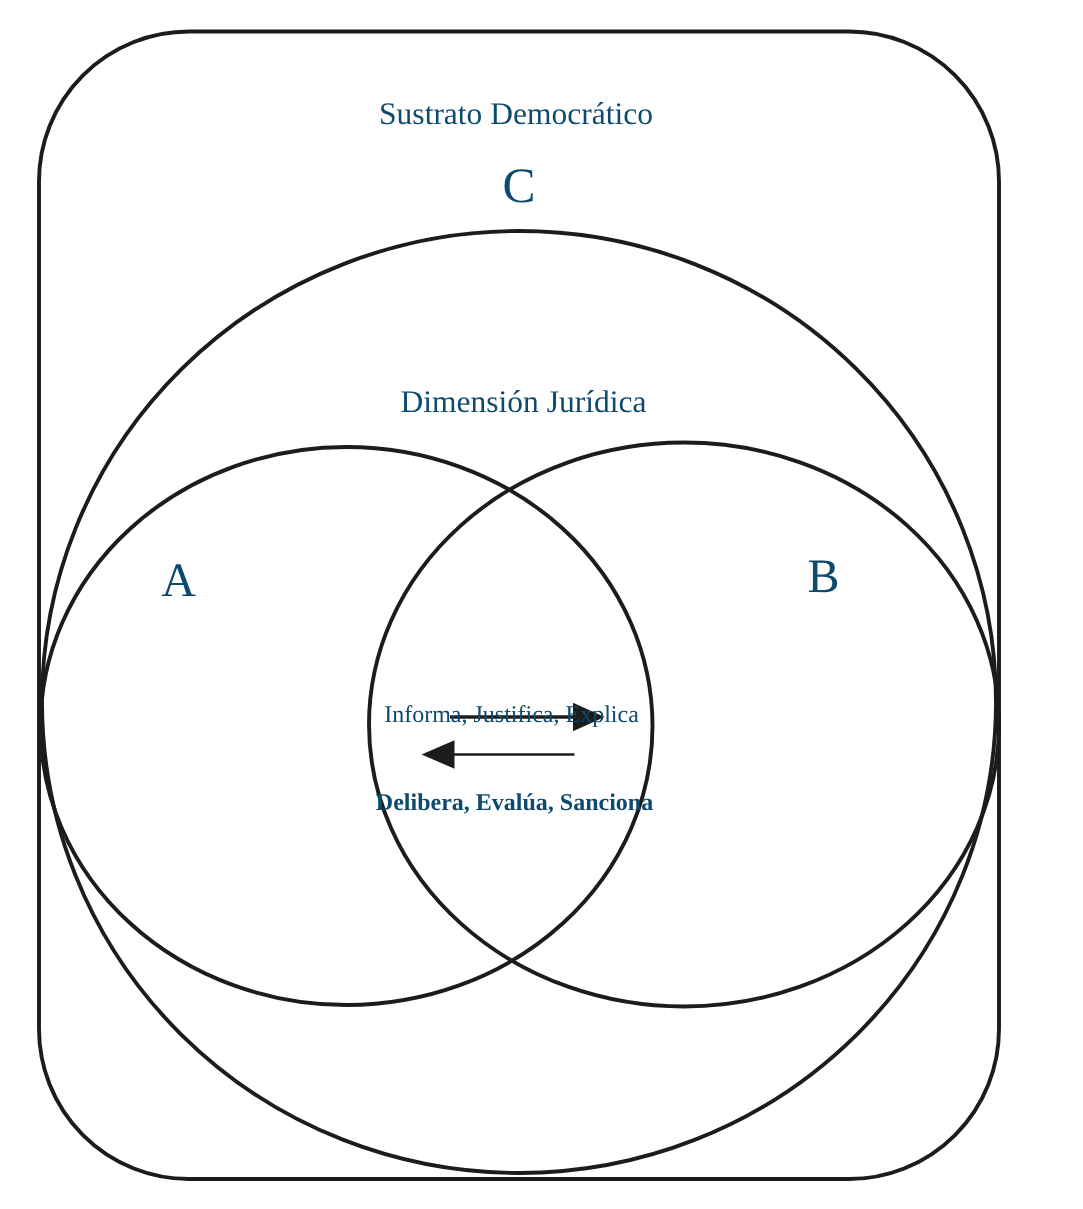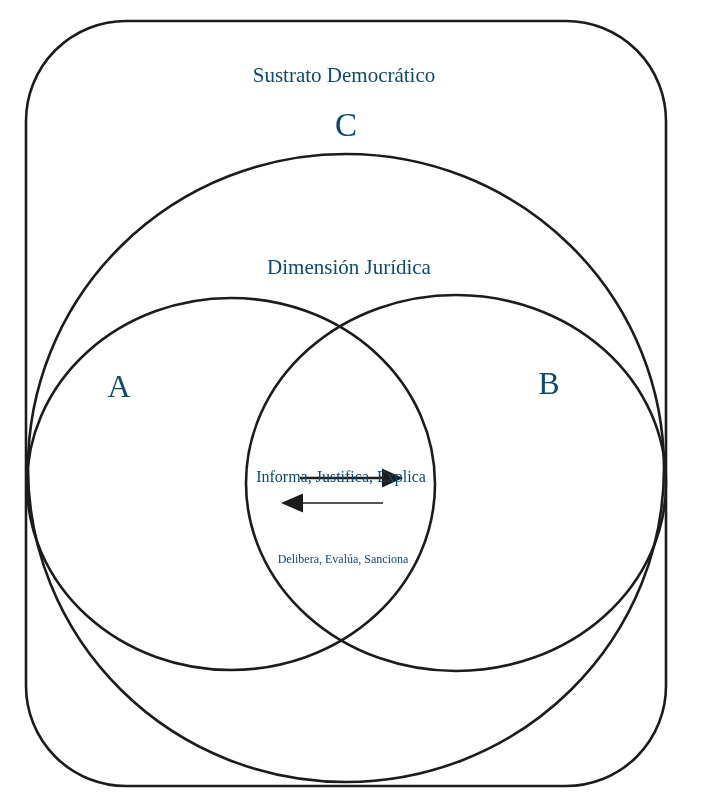--- a/index.html
+++ b/index.html
@@ -37,21 +37,21 @@
     white-space: nowrap;
     line-height: 1.1;
     color: #0c4a6e;
   }
   .label-outer      { left: 344px; top: 76px;  font-size: 21px; }
   .label-c          { left: 346px; top: 125px; font-size: 33px; }
   .label-dimension  { left: 349px; top: 268px; font-size: 21px; }
   .label-a          { left: 119px; top: 387px; font-size: 32px; }
   .label-b          { left: 549px; top: 384px; font-size: 32px; }
   .label-forward    { left: 341px; top: 452px; font-size: 16px; margin-top: 25px; }
-  .label-backward   { left: 343px; top: 560px; font-size: 12px; }
+  .label-backward   { left: 343px; top: 536px; font-size: 16px; font-weight: bold; }
 </style>
 </head>
 <body>
 
 <div class="stage">
 
   <svg width="722" height="806" viewBox="0 0 722 806" aria-hidden="true">
 
     <rect x="26" y="21" width="640" height="765" rx="100" ry="100" class="shape" stroke="#1c1c1c"></rect>
 

